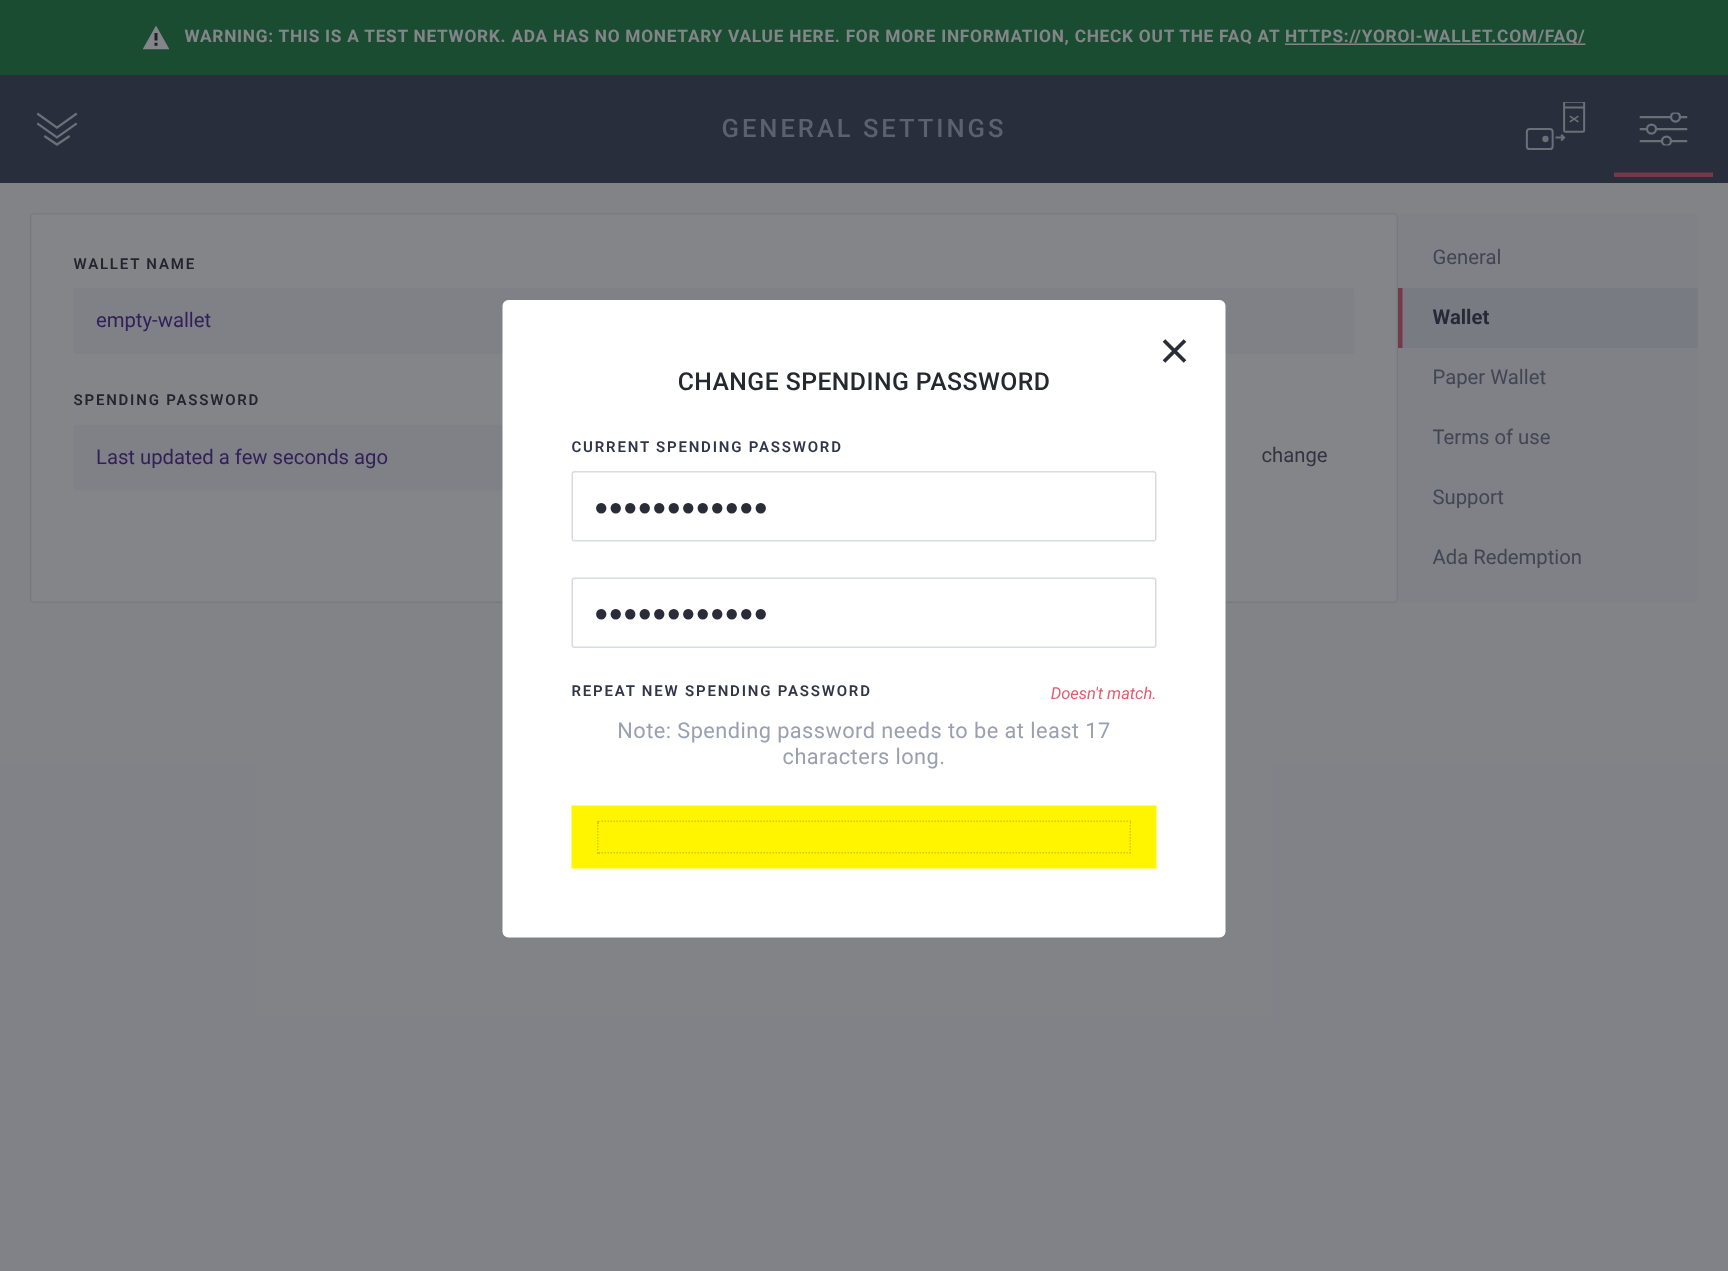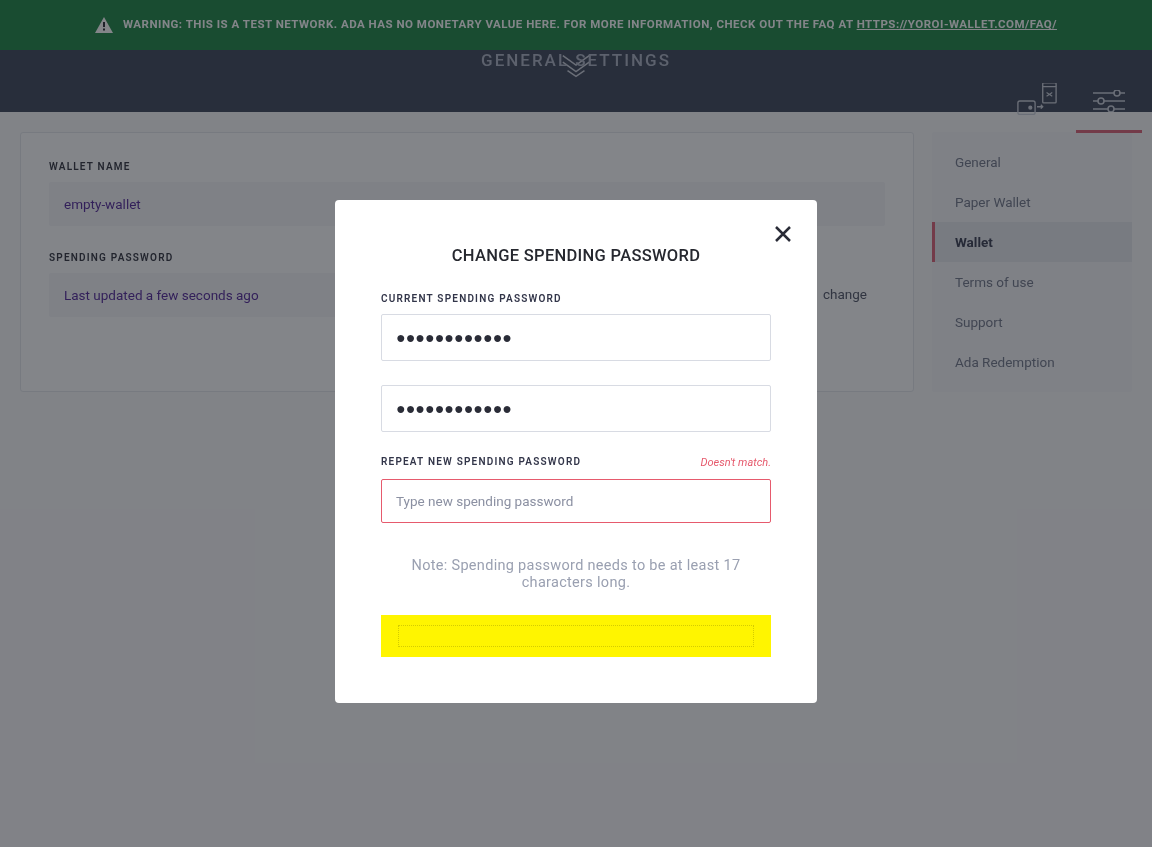--- a/index.html
+++ b/index.html
@@ -3,28 +3,28 @@
   <meta charset="utf-8">
   <style>
     * { box-sizing: border-box; margin: 0; padding: 0; font-family: -apple-system, BlinkMacSystemFont, 'Segoe UI', Roboto, Arial, sans-serif; }
     body { background: #fafafa; width: 1152px; height: 847px; overflow: hidden; position: relative; }
 
     .warning-bar { background: #15803d; color: #fff; padding: 8px 20px; font-size: 11.5px; letter-spacing: 0.5px; font-weight: 700; text-align: center; display: flex; align-items: center; justify-content: center; min-height: 50px; }
     .warning-bar .icon-wrap { margin-right: 10px; display: inline-flex; }
     .warning-bar a { color: #fff; text-decoration: underline; }
     .warning-text { line-height: 1.7; }
 
-    .topbar { background: #373f52; height: 62px; display: flex; align-items: center; padding: 0 22px; position: relative; flex-direction: column; }
+    .topbar { background: #373f52; height: 72px; display: flex; align-items: center; padding: 0 22px; position: relative; }
     .logo { width: 32px; height: 32px; display: flex; align-items: center; justify-content: center; }
     .topbar-title { position: absolute; left: 50%; transform: translateX(-50%); color: #a9b0c0; font-size: 17px; letter-spacing: 2px; font-weight: 500; }
     .topbar-right { margin-left: auto; display: flex; gap: 30px; align-items: center; }
     .topbar-icon { width: 42px; height: 38px; display: flex; align-items: center; justify-content: center; position: relative; }
     .settings-indicator { position: absolute; bottom: -13px; left: -12px; right: -12px; height: 3px; background: #db5b72; }
 
-    .main { display: flex; padding: 20px; gap: 18px; }
+    .main { display: flex; padding: 20px; }
     .content { flex: 1; background: #fff; border: 1px solid #e5e7ec; border-radius: 3px; padding: 28px; min-height: 230px; }
     .field-label { font-size: 10px; font-weight: 600; letter-spacing: 1.2px; color: #2a2c37; margin-bottom: 10px; text-transform: uppercase; }
     .field-input { width: 100%; background: #f5f6f9; border: 1px solid transparent; border-radius: 2px; padding: 13px 14px; font-size: 13.5px; color: #4c1d95; margin-bottom: 26px; }
     .field-input.last { margin-bottom: 0; }
     .field-row { display: flex; gap: 12px; align-items: flex-start; }
     .field-row .field-input { flex: 1; }
     .change-link { color: #4a4f61; font-size: 13.5px; padding: 13px 18px; cursor: pointer; }
 
     .sidebar { width: 200px; background: #f5f6f9; border-radius: 3px; padding: 10px 0; }
     .sidebar-item { padding: 12px 20px; font-size: 13.5px; color: #6e7385; cursor: pointer; border-left: 3px solid transparent; }
@@ -102,22 +102,22 @@
     <input class="field-input" value="empty-wallet" style="">
     <div class="field-label">SPENDING PASSWORD</div>
     <div class="field-row">
       <input class="field-input last" readonly="" value="Last updated a few seconds ago" style="">
       <span class="change-link">change</span>
     </div>
   </div>
 
   <div class="sidebar">
     <div class="sidebar-item">General</div>
+    <div class="sidebar-item active">Wallet</div>
     <div class="sidebar-item">Paper Wallet</div>
-    <div class="sidebar-item active">Wallet</div>
     <div class="sidebar-item">Terms of use</div>
     <div class="sidebar-item">Support</div>
     <div class="sidebar-item">Ada Redemption</div>
   </div>
 </div>
 
 <div class="overlay">
   <div class="modal">
     <div class="modal-title">CHANGE SPENDING PASSWORD</div>
     <div class="modal-close">
@@ -130,19 +130,18 @@
       <div class="mfield-label">CURRENT SPENDING PASSWORD</div>
     </div>
     <input type="text" class="mfield-input pw dots" value="●●●●●●●●●●●●" style="">
 
     <input type="text" class="mfield-input pw dots" value="●●●●●●●●●●●●" style="">
 
     <div class="mfield-label-row">
       <div class="mfield-label">REPEAT NEW SPENDING PASSWORD</div>
       <div class="mfield-error">Doesn't match.</div>
     </div>
-    <input type="text" class="mfield-input error" placeholder="Type new spending password" style="">
 
     <div class="modal-note">Note: Spending password needs to be at least 17 characters long.</div>
 
     <button class="modal-btn">SAVE</button>
   </div>
 </div>
 
 </body></html>

